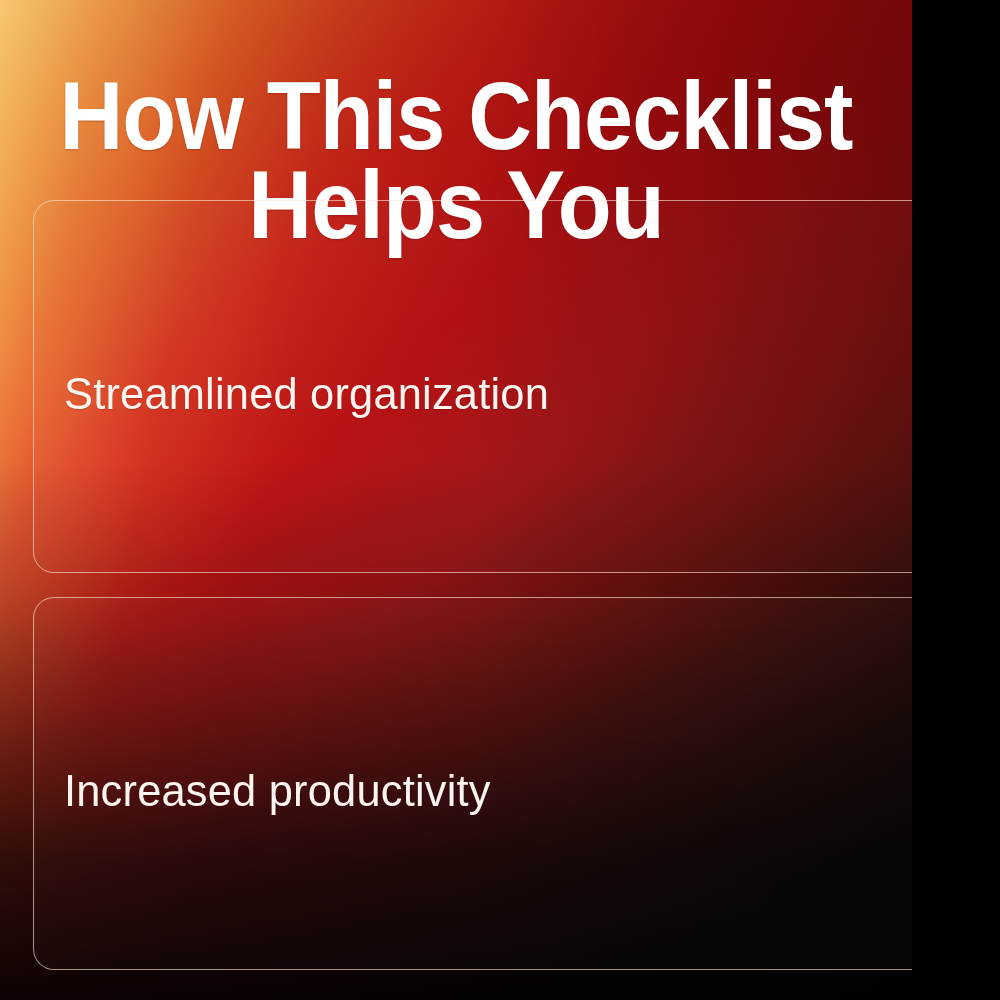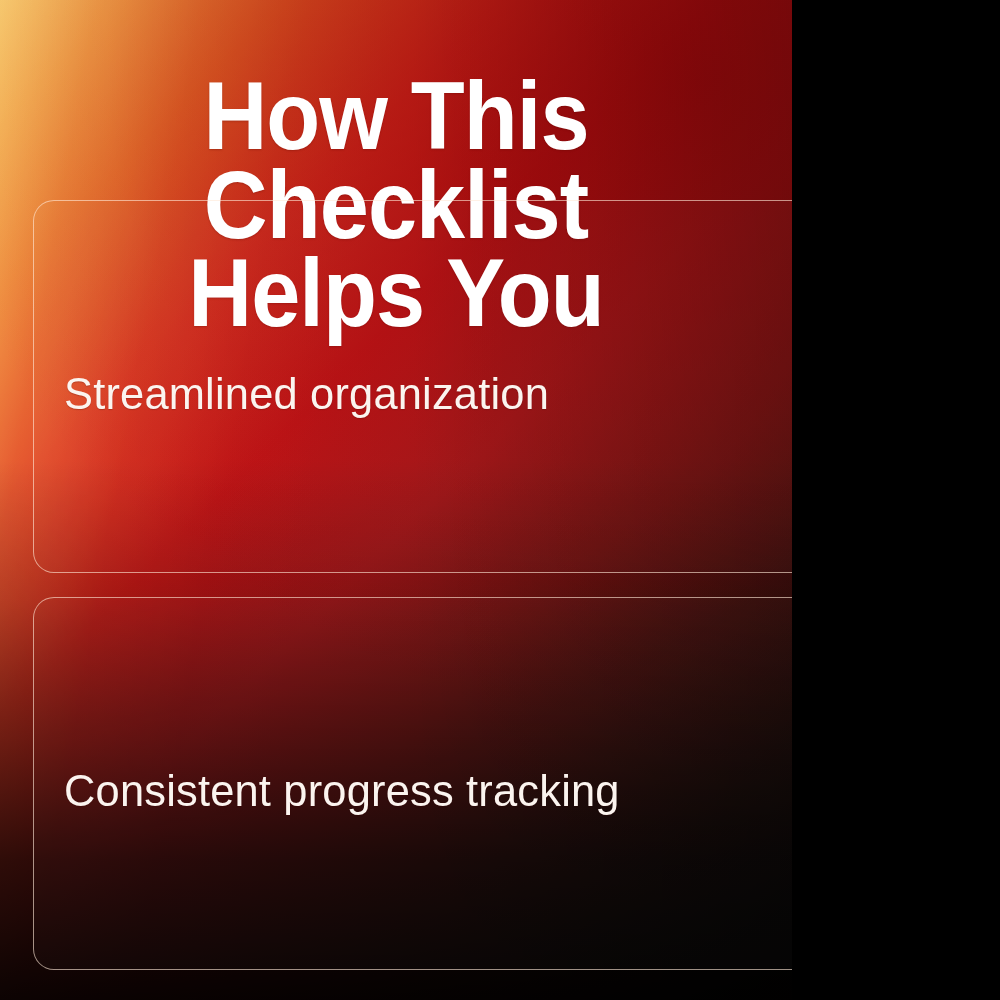--- a/index.html
+++ b/index.html
@@ -3,21 +3,21 @@
 <meta charset="utf-8">
 <title>How This Checklist Helps You</title>
 <style>
   html, body {
     margin: 0;
     padding: 0;
     background: #000;
   }
   #canvas {
     position: relative;
-    width: 792px;
+    width: 912px;
     height: 1000px;
     overflow: hidden;
     font-family: "Liberation Sans", "DejaVu Sans", sans-serif;
     -webkit-font-smoothing: antialiased;
   }
 
   
   .bg-base {
     position: absolute;
     inset: 0;
@@ -145,19 +145,19 @@
 Helps You</h1>
 
   <div class="cards">
 
     <div class="card">
       <span class="card-label">Streamlined organization</span>
     </div>
 
 
 
+    <div class="card">
+      <span class="card-label">Increased productivity</span>
+    </div>
 
-    <div class="card">
-      <span class="card-label">Consistent progress tracking</span>
-    </div>
 
   </div>
 </div>
 
 </body></html>

